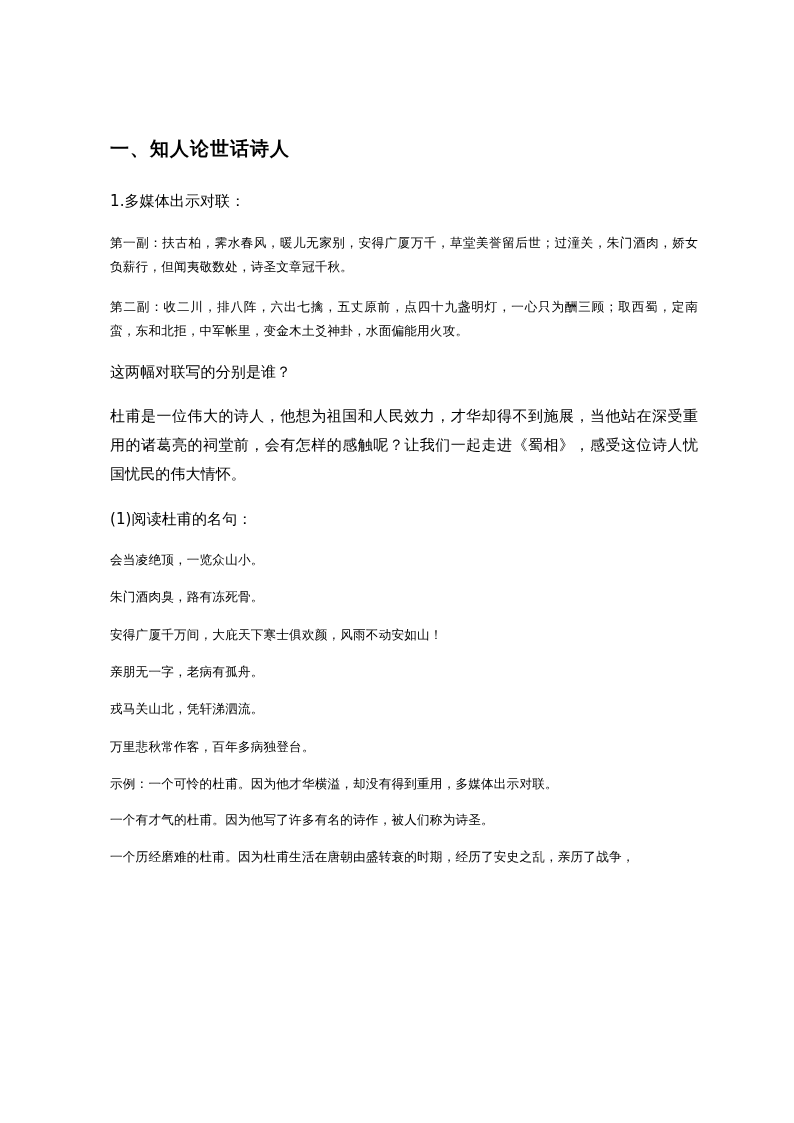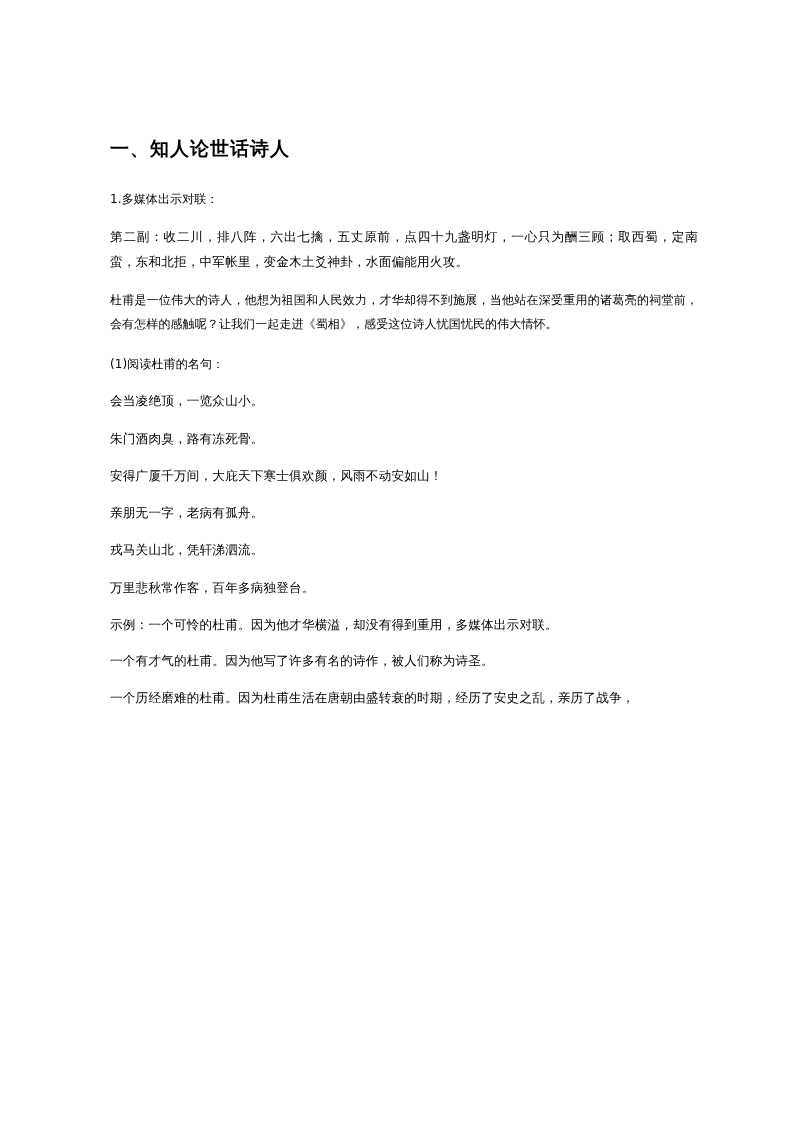--- a/index.html
+++ b/index.html
@@ -33,21 +33,21 @@
   .para {
     font-size: 12.4px;
     line-height: 1.85;
     margin: 0 0 15px 0;
     text-align: justify;
     letter-spacing: 0.2px;
     color: #000;
   }
   .para.sans {
     font-family: "DejaVu Sans", "Liberation Sans", sans-serif;
-    font-size: 12px;
+    font-size: 15px;
     letter-spacing: 0.1px;
   }
   .para.serif {
     font-family: "Liberation Serif", "DejaVu Serif", serif;
     font-size: 12.6px;
   }
   .para.tight {
     margin-bottom: 13px;
   }
   .para.couplet {
@@ -61,21 +61,23 @@
     margin-bottom: 17px;
   }
 </style>
 </head>
 <body>
 
 <div class="page">
   <h1 class="doc-title">一、知人论世话诗人</h1>
   <div>
     <p class="para sans">1.多媒体出示对联：</p>
+    <p class="para serif couplet">第一副：扶古柏，霁水春风，暖儿无家别，安得广厦万千，草堂美誉留后世；过潼关，朱门酒肉，娇女负薪行，但闻夷敬数处，诗圣文章冠千秋。</p>
     <p class="para serif couplet">第二副：收二川，排八阵，六出七擒，五丈原前，点四十九盏明灯，一心只为酬三顾；取西蜀，定南蛮，东和北拒，中军帐里，变金木土爻神卦，水面偏能用火攻。</p>
+    <p class="para sans">这两幅对联写的分别是谁？</p>
     <p class="para sans block">杜甫是一位伟大的诗人，他想为祖国和人民效力，才华却得不到施展，当他站在深受重用的诸葛亮的祠堂前，会有怎样的感触呢？让我们一起走进《蜀相》，感受这位诗人忧国忧民的伟大情怀。</p>
     <p class="para sans">(1)阅读杜甫的名句：</p>
     <p class="para serif quote">会当凌绝顶，一览众山小。</p>
     <p class="para serif quote">朱门酒肉臭，路有冻死骨。</p>
     <p class="para serif quote">安得广厦千万间，大庇天下寒士俱欢颜，风雨不动安如山！</p>
     <p class="para serif quote">亲朋无一字，老病有孤舟。</p>
     <p class="para serif quote">戎马关山北，凭轩涕泗流。</p>
     <p class="para serif quote">万里悲秋常作客，百年多病独登台。</p>
     <p class="para serif tight">示例：一个可怜的杜甫。因为他才华横溢，却没有得到重用，多媒体出示对联。</p>
     <p class="para serif tight">一个有才气的杜甫。因为他写了许多有名的诗作，被人们称为诗圣。</p>

